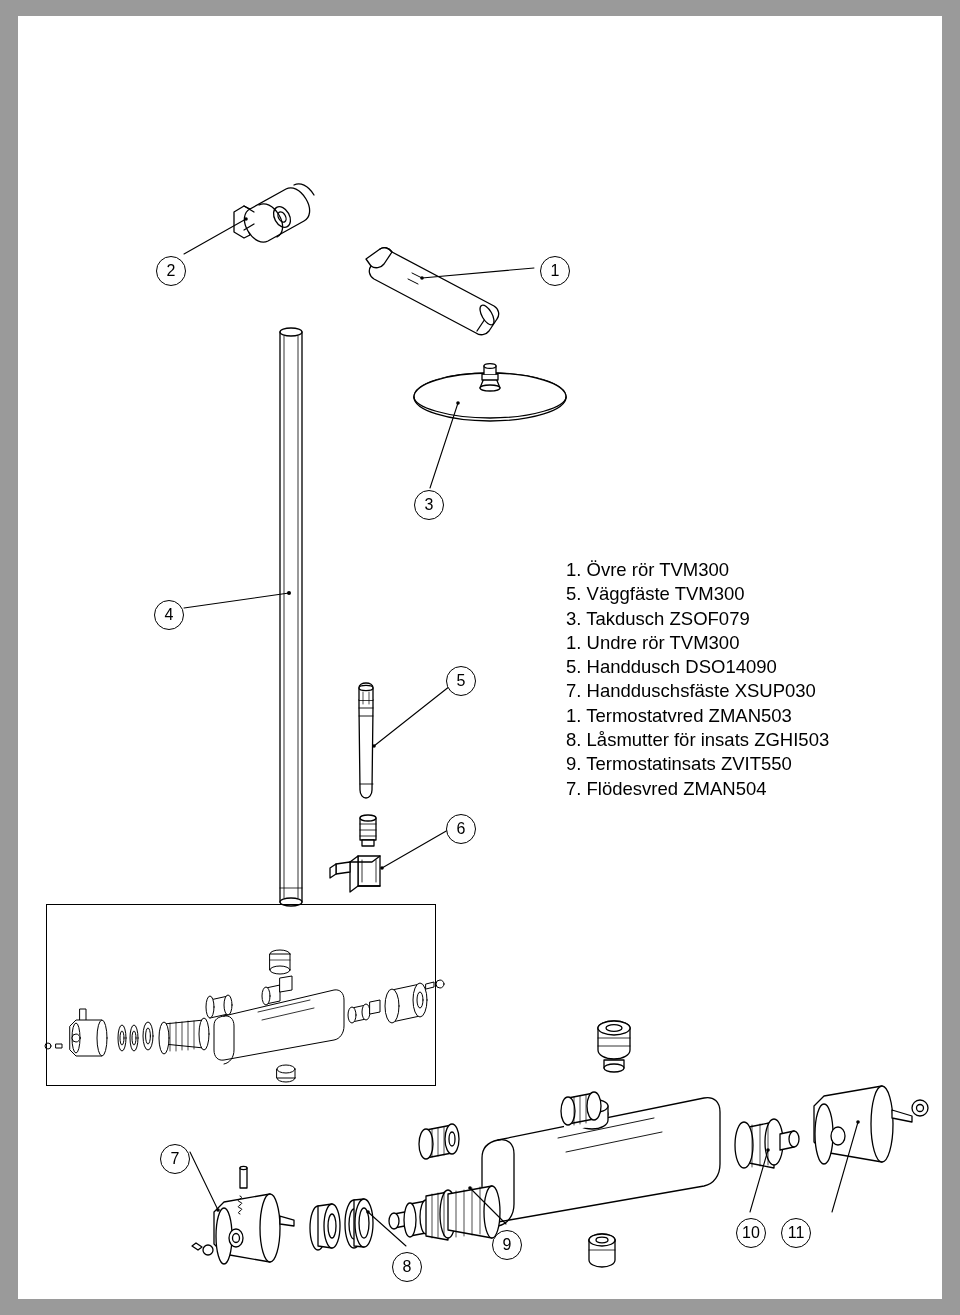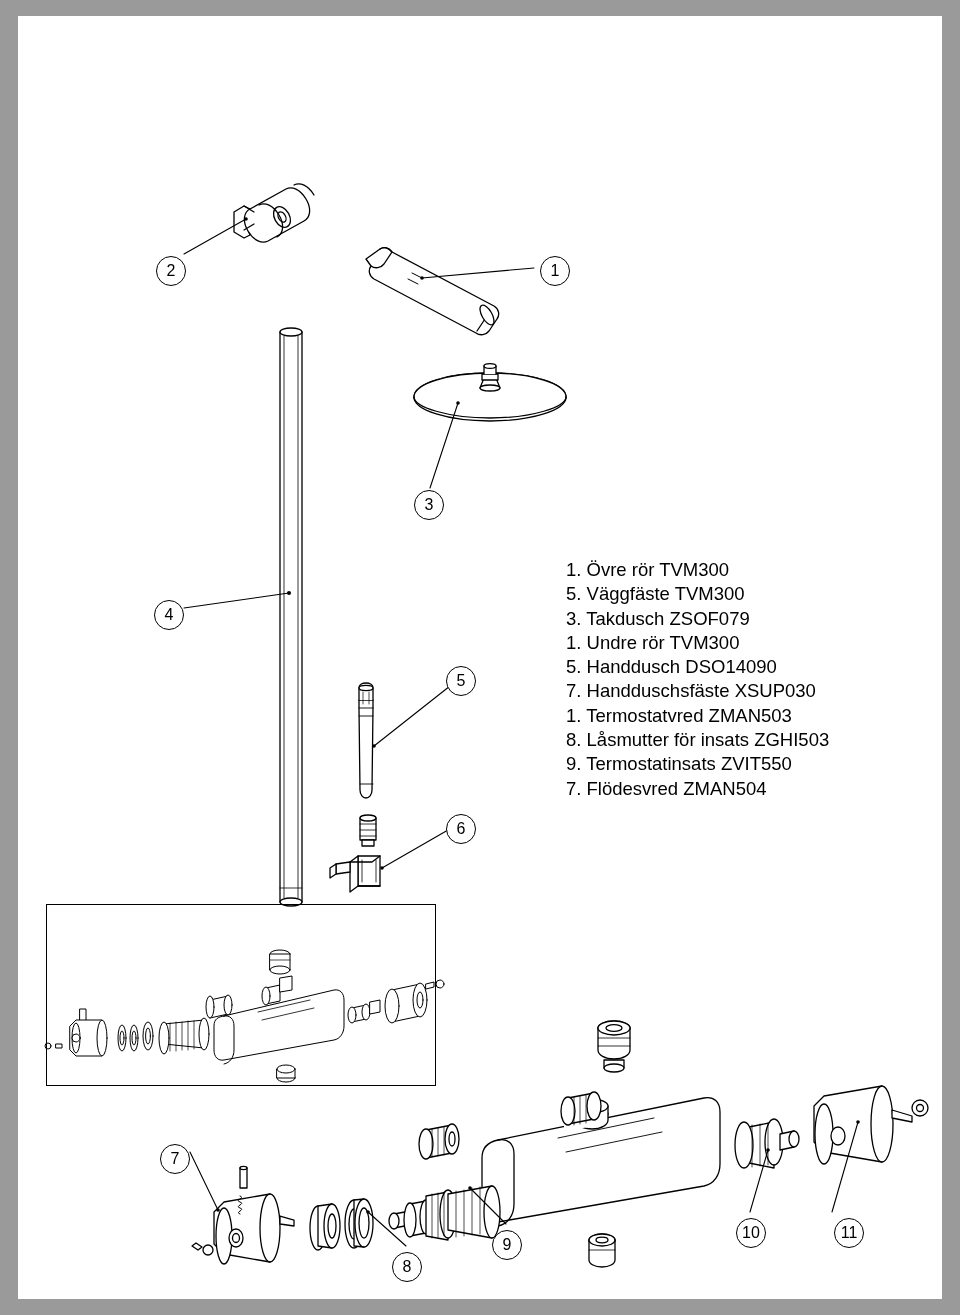--- a/index.html
+++ b/index.html
@@ -370,15 +370,15 @@
   <div class="callout" style="left:522px;top:240px">1</div>
   <div class="callout" style="left:138px;top:240px">2</div>
   <div class="callout" style="left:396px;top:474px">3</div>
   <div class="callout" style="left:136px;top:584px">4</div>
   <div class="callout" style="left:428px;top:650px">5</div>
   <div class="callout" style="left:428px;top:798px">6</div>
   <div class="callout" style="left:142px;top:1128px">7</div>
   <div class="callout" style="left:374px;top:1236px">8</div>
   <div class="callout" style="left:474px;top:1214px">9</div>
   <div class="callout" style="left:718px;top:1202px">10</div>
-  <div class="callout" style="left:816px;top:1202px">11</div>
+  <div class="callout" style="left:763px;top:1202px">11</div>
 
 </div>
 
 </body></html>

